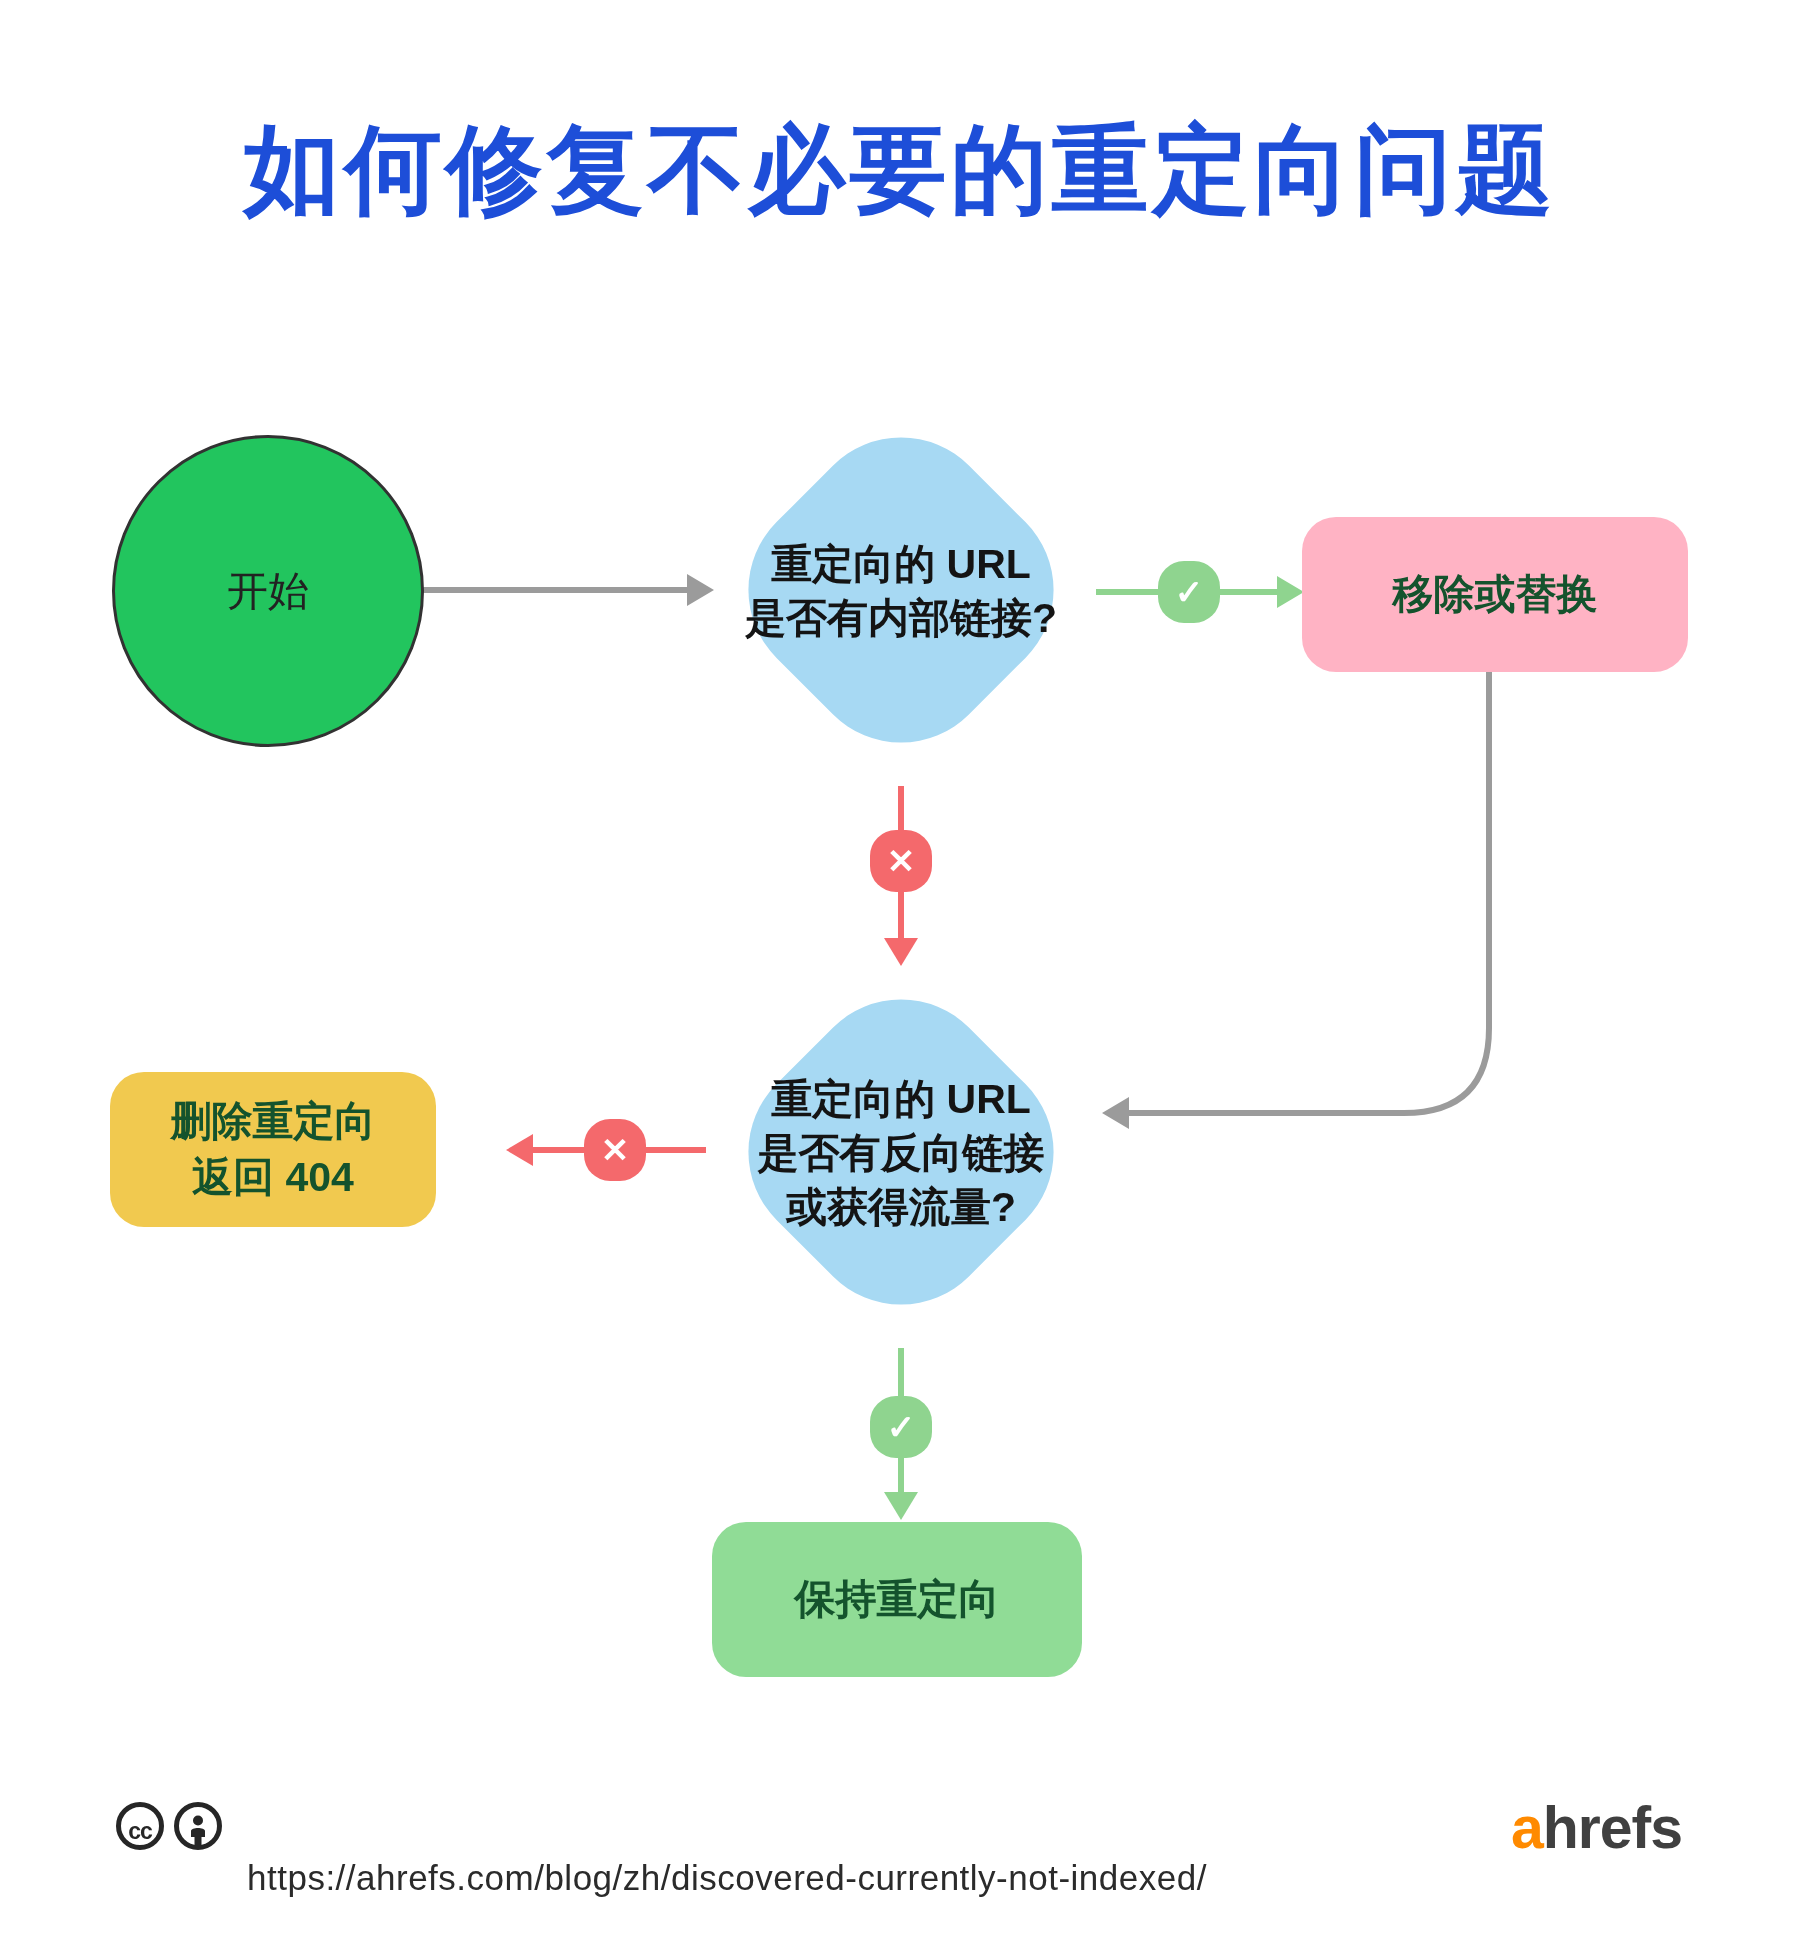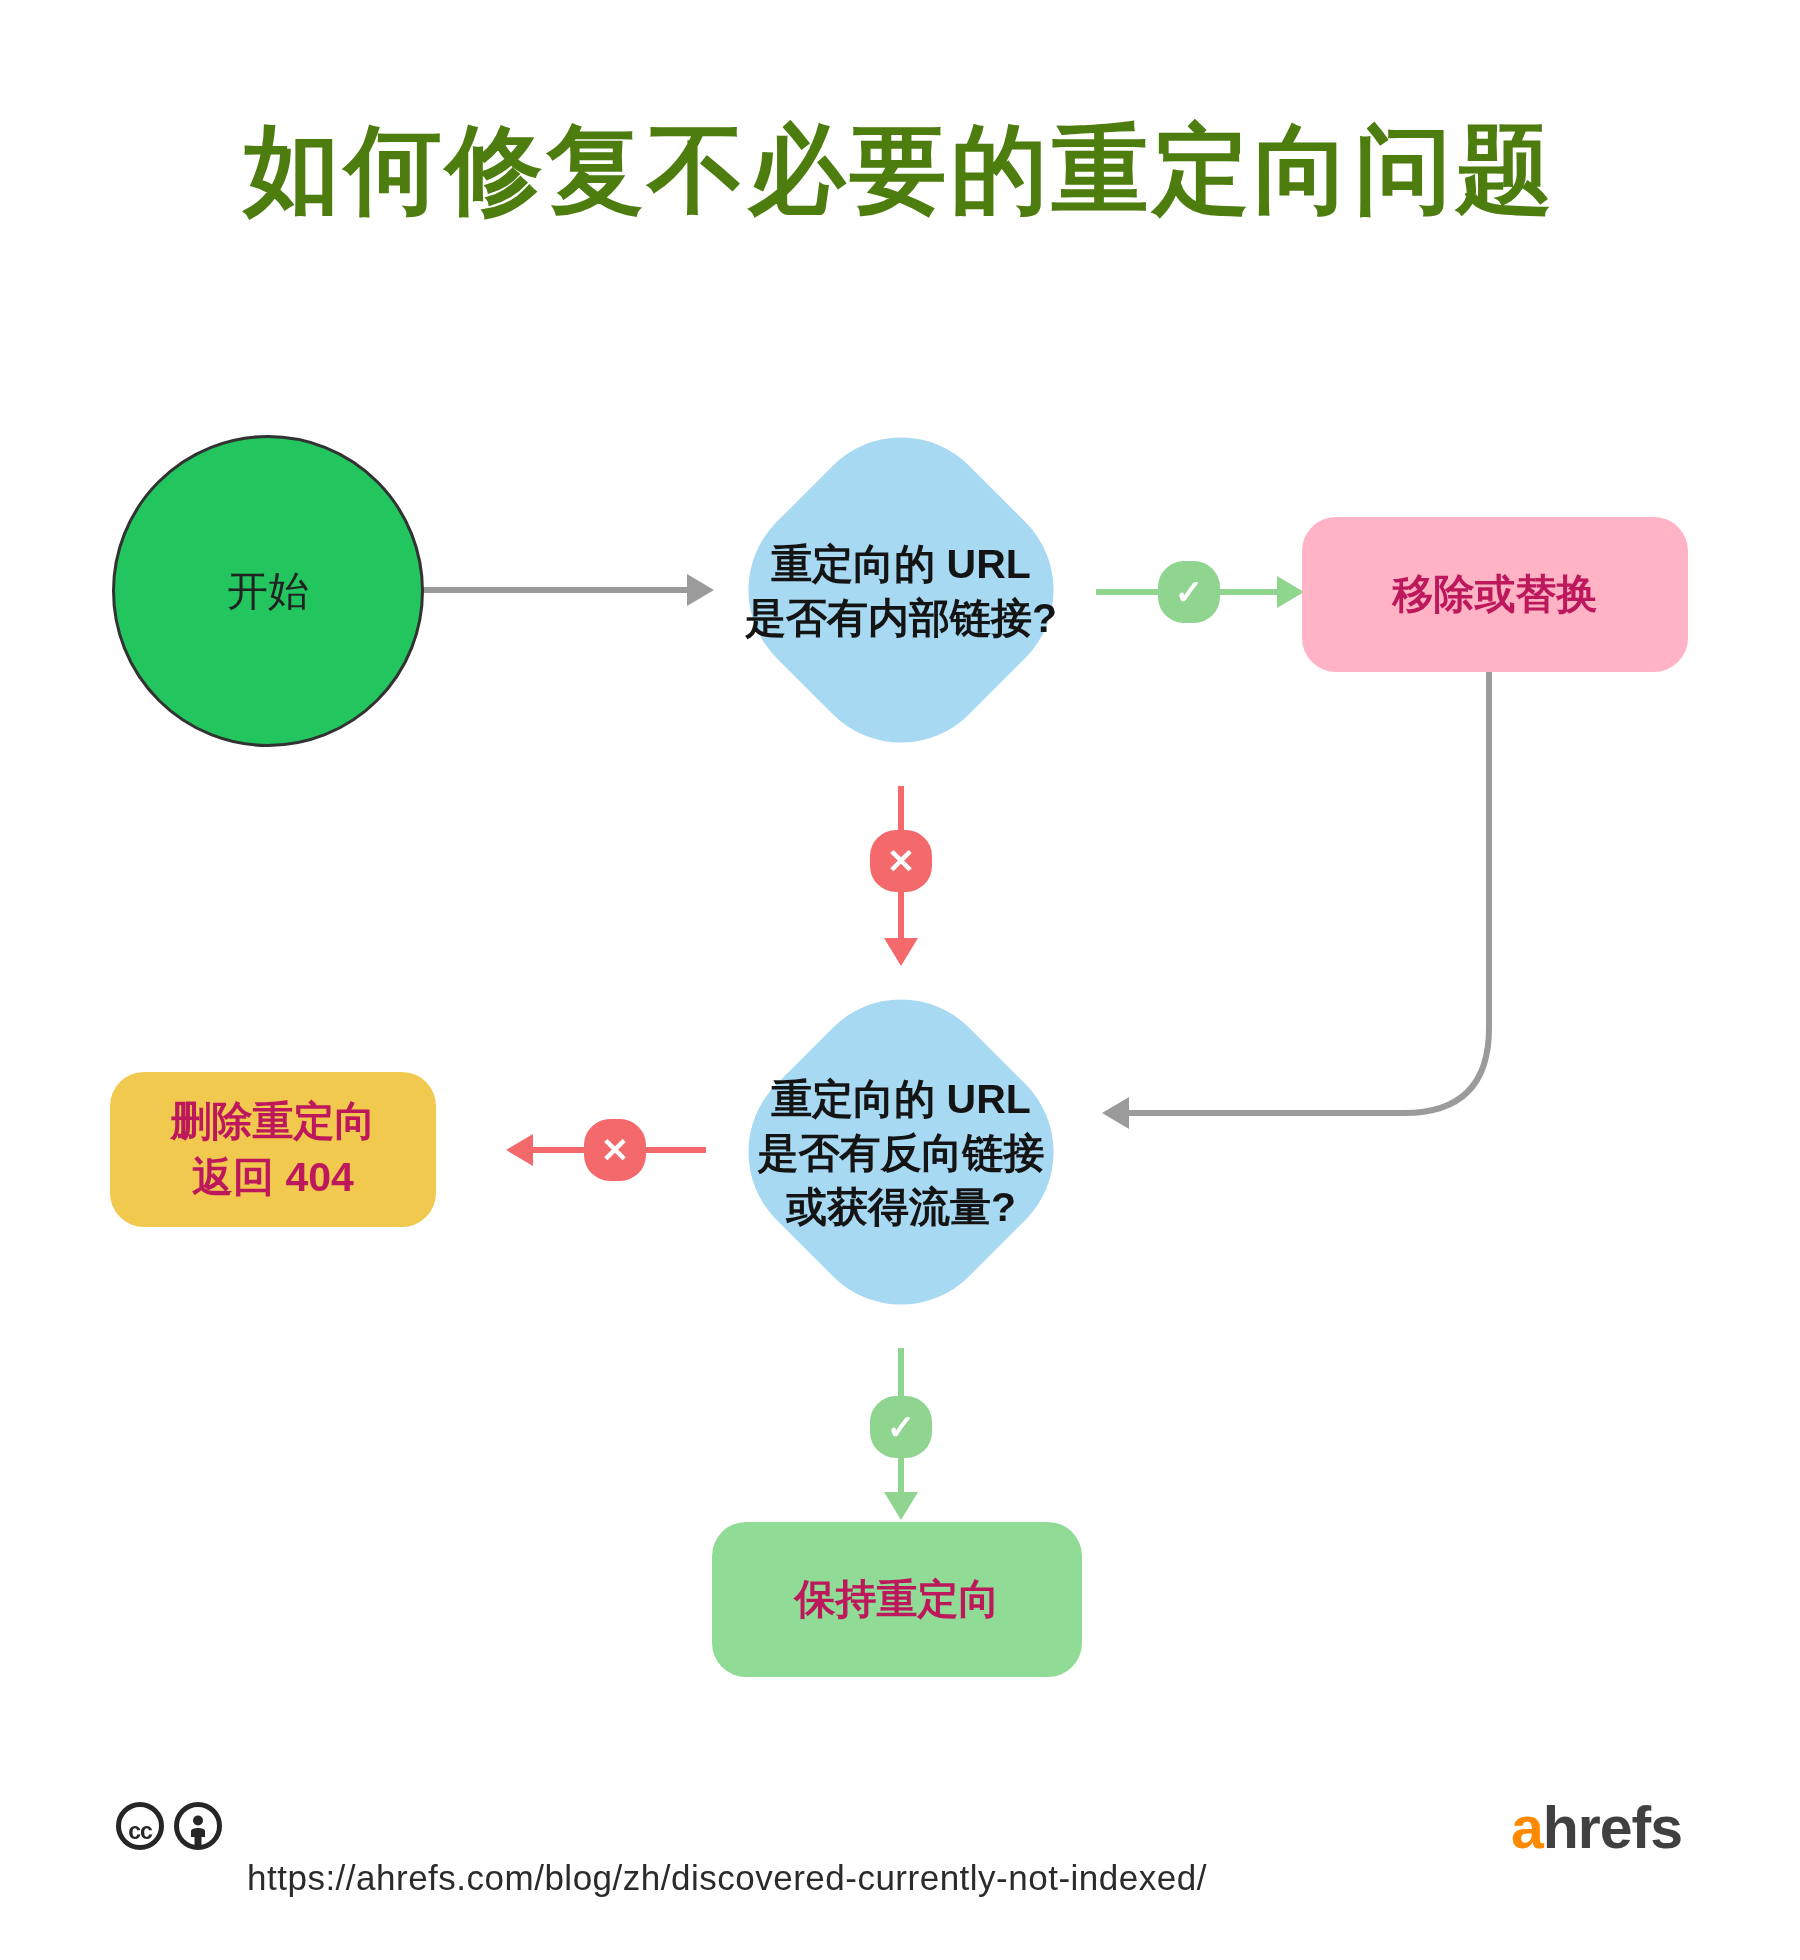--- a/index.html
+++ b/index.html
@@ -3,21 +3,21 @@
 <meta charset="utf-8">
 <style>
   html,body{margin:0;padding:0;background:#ffffff;}
   body{
     width:1800px;height:1960px;position:relative;overflow:hidden;
     font-family:"Liberation Sans", sans-serif;color:#1c1c1c;
   }
   .canvas{position:absolute;inset:0;}
   .page-title{
     position:absolute;top:106px;left:0;width:100%;
-    text-align:center;font-size:97px;font-weight:700;color:#4d7c0f;letter-spacing:4px;
+    text-align:center;font-size:97px;font-weight:700;color:#1d4ed8;letter-spacing:4px;
   }
   svg.connectors{position:absolute;left:0;top:0;}
   .start-node{
     position:absolute;left:112px;top:435px;width:306px;height:306px;
     background:#22c55e;border:3px solid #323232;border-radius:50%;
     display:flex;align-items:center;justify-content:center;
     font-size:41px;font-weight:500;color:#222;
   }
   .decision{
     position:absolute;width:272px;height:272px;background:#A7D9F3;
@@ -29,21 +29,21 @@
     position:absolute;width:460px;transform:translate(-50%,-50%);
     text-align:center;font-size:41px;line-height:1.32;font-weight:600;
     color:#141414;white-space:pre-line;
   }
   .decision-label.l1{left:901px;top:591px;}
   .decision-label.l2{left:901px;top:1153px;}
   .pill{
     position:absolute;border-radius:34px;
     display:flex;align-items:center;justify-content:center;
     text-align:center;font-size:41px;line-height:1.35;font-weight:600;
-    color:#be185d;white-space:pre-line;
+    color:#14532d;white-space:pre-line;
   }
   .pill.remove{left:1302px;top:517px;width:386px;height:155px;background:#FFB3C4;}
   .pill.delete{left:110px;top:1072px;width:326px;height:155px;background:#F1C94F;}
   .pill.keep{left:712px;top:1522px;width:370px;height:155px;background:#90DC96;}
   .badge{
     position:absolute;width:62px;height:62px;border-radius:42%;
     display:flex;align-items:center;justify-content:center;
     color:#ffffff;font-size:34px;font-weight:700;line-height:1;
   }
   .badge.yes{background:#8FD48F;}

